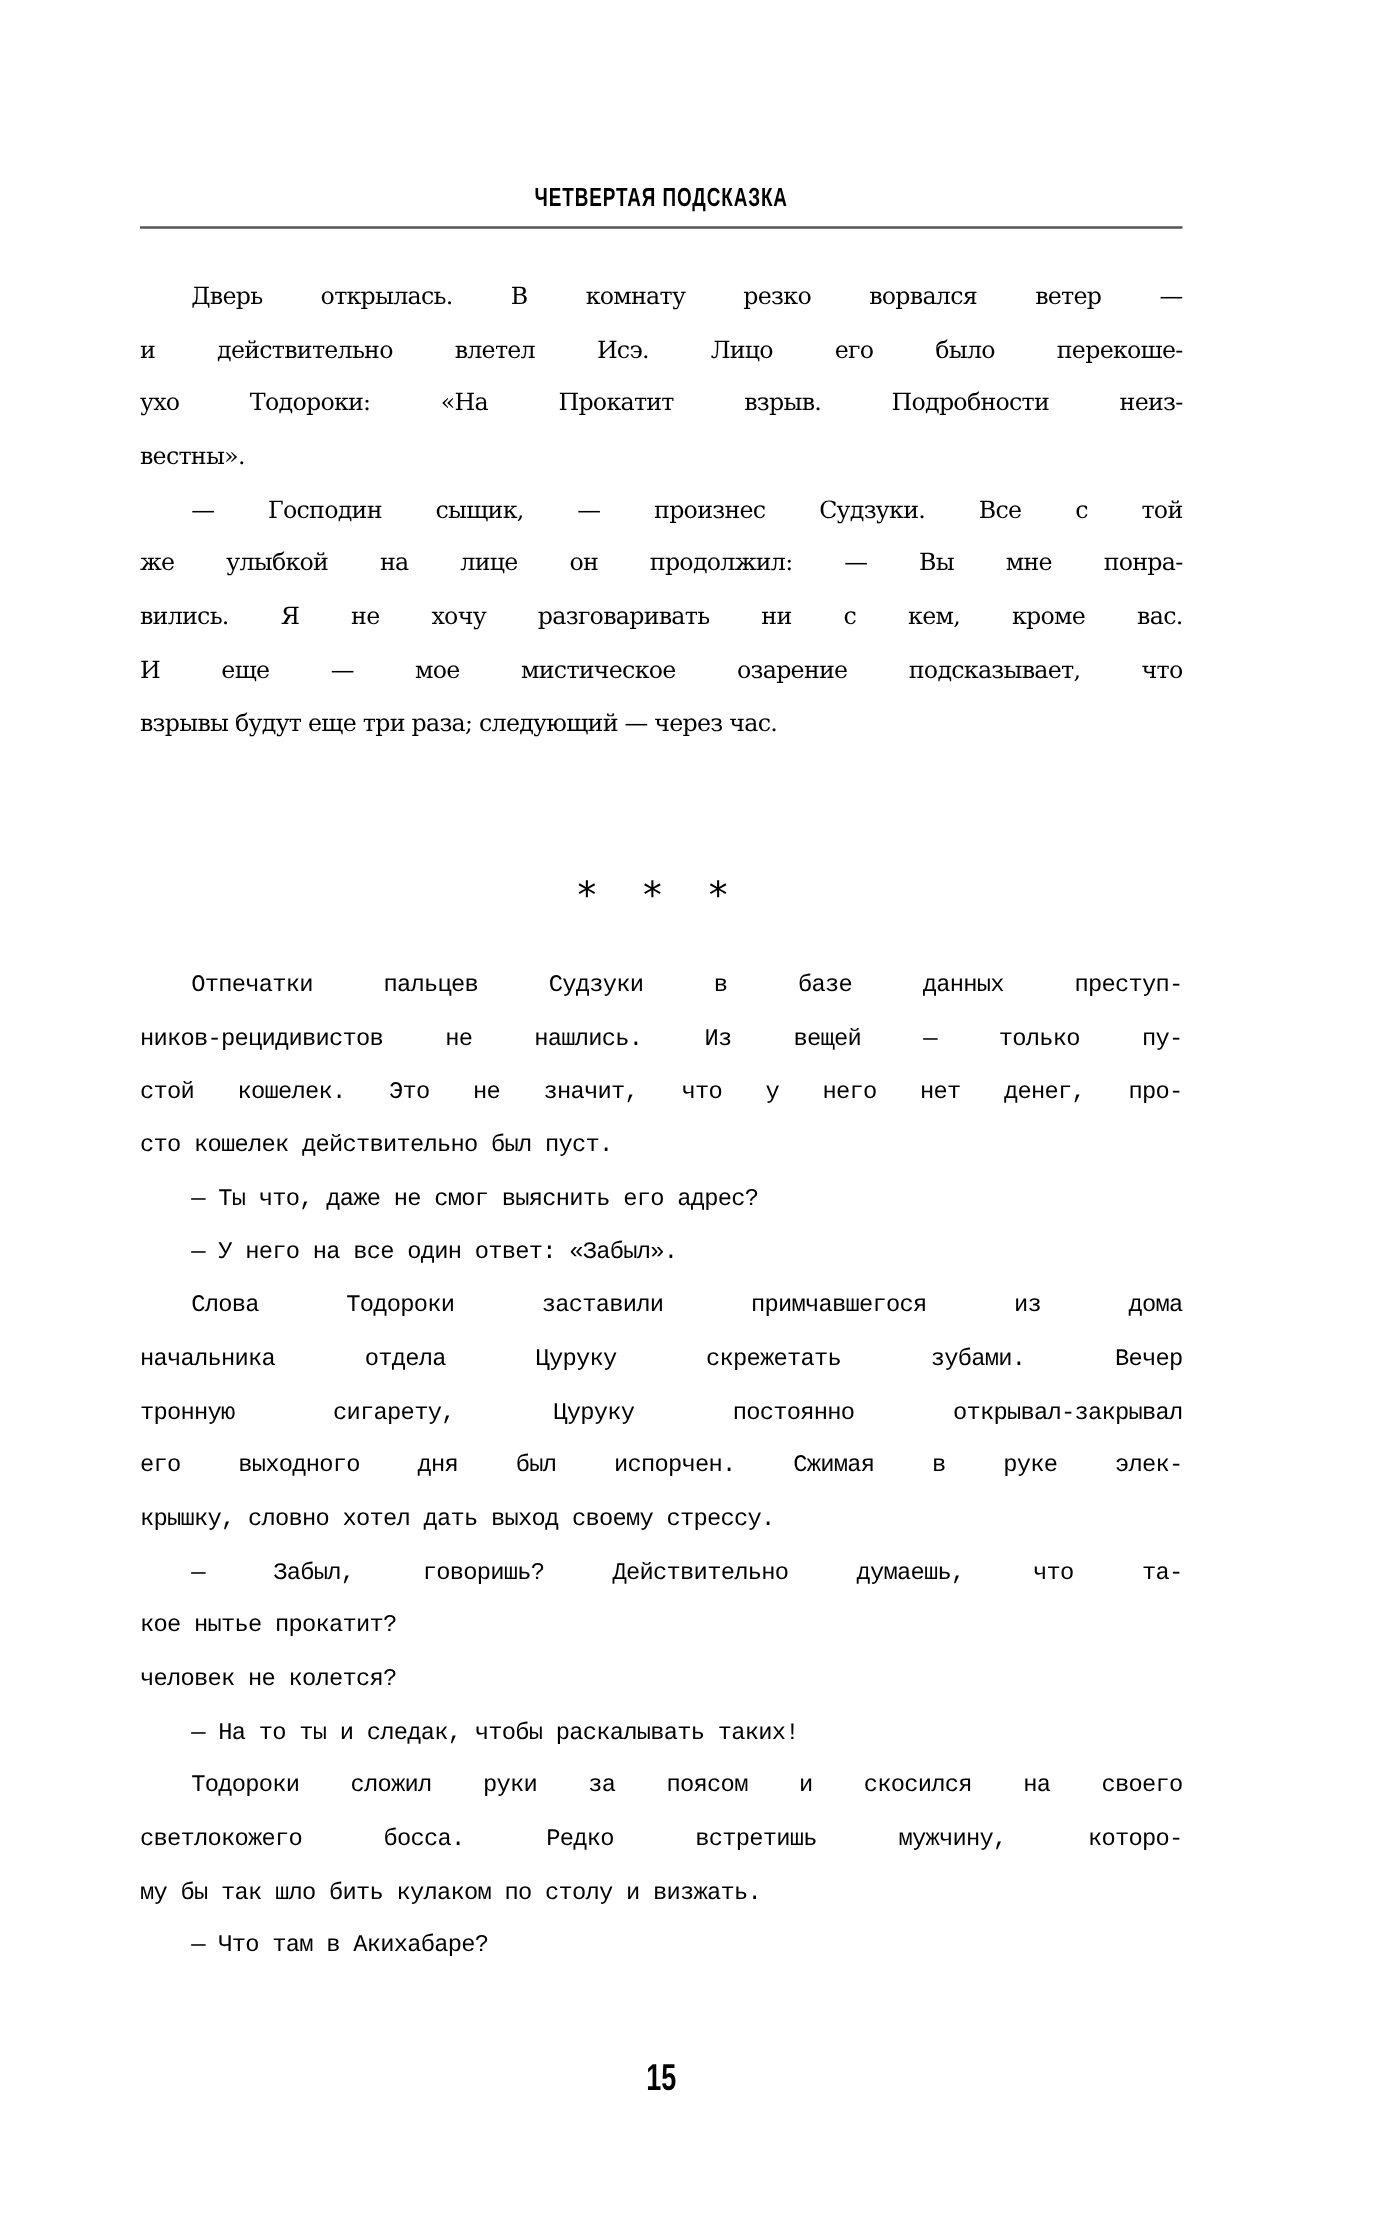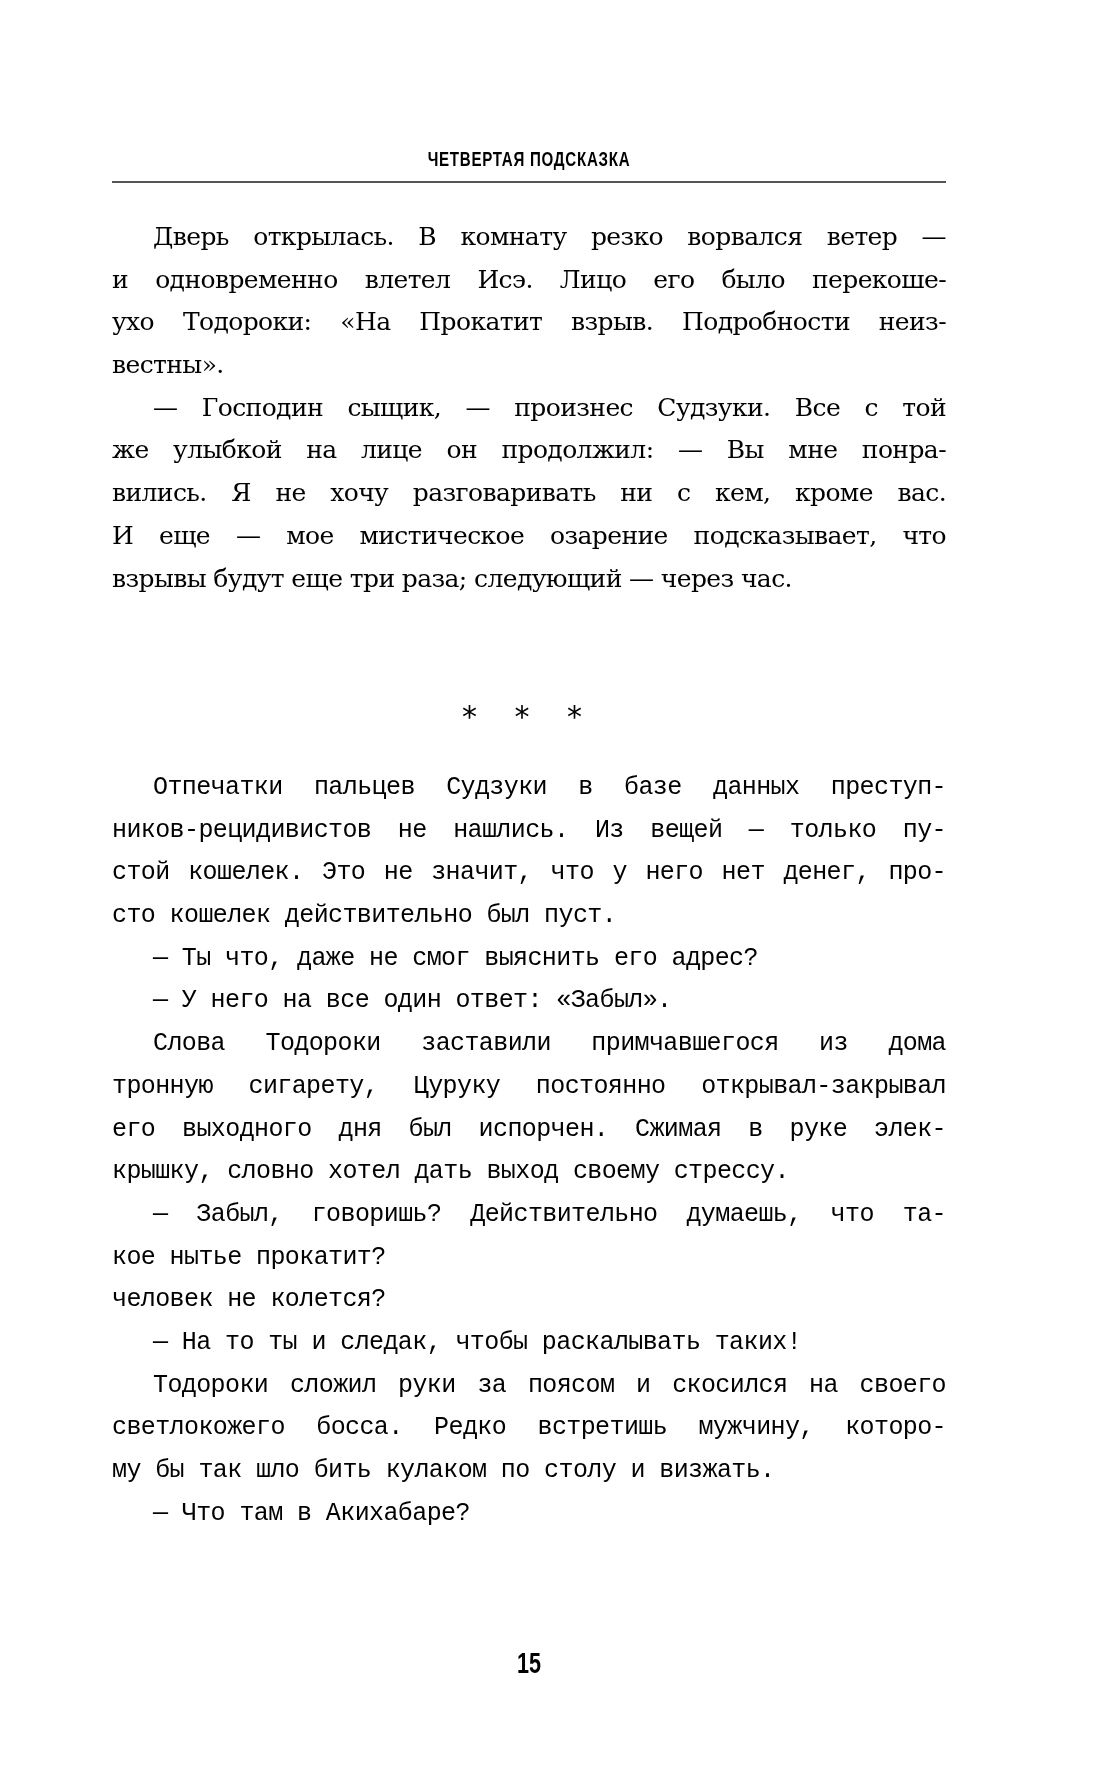--- a/index.html
+++ b/index.html
@@ -10,21 +10,21 @@
       text-align: center;
       font-family: "Liberation Sans", sans-serif;
       font-weight: bold; font-size: 21px; letter-spacing: 1px;
       transform: scaleX(0.72); transform-origin: center;
       line-height: 24px;
     }
     .rule { position: absolute; left: 112px; width: 834px; top: 181px; height: 0; border-top: 2px solid #555; }
     .text-block {
       position: absolute; left: 112px; width: 834px;
       font-family: "DejaVu Serif", serif;
-      font-size: 25px; line-height: 42.7px;
+      font-size: 19px; line-height: 42.7px;
       letter-spacing: -0.6px;
     }
     .block-1 { top: 216px; }
     .block-2 { top: 767px; font-family: Liberation Mono, monospace; }
     .line { display: block; white-space: nowrap; text-align: justify; text-align-last: justify; height: 42.7px; overflow: visible; }
     .line.last { text-align-last: left; }
     .line.indent { padding-left: 41px; }
     .scene-break {
       position: absolute; left: 112px; width: 834px; top: 700px;
       text-align: center; font-family: "DejaVu Sans", sans-serif; font-size: 30px; line-height: 34px;
@@ -40,40 +40,41 @@
   </style>
 </head>
 <body>
 
 <div class="page">
   <div class="running-head">ЧЕТВЕРТАЯ  ПОДСКАЗКА</div>
   <div class="rule"></div>
 
   <div class="text-block block-1">
       <span class="line indent">Дверь открылась. В комнату резко ворвался ветер —</span>
-      <span class="line">и одновременно влетел Исэ. Лицо его было перекоше-</span>
+      <span class="line">и действительно влетел Исэ. Лицо его было перекоше-</span>
       <span class="line">ухо Тодороки: «На Прокатит взрыв. Подробности неиз-</span>
       <span class="line last">вестны».</span>
       <span class="line indent">— Господин сыщик, — произнес Судзуки. Все с той</span>
       <span class="line">же улыбкой на лице он продолжил: — Вы мне понра-</span>
       <span class="line">вились. Я не хочу разговаривать ни с кем, кроме вас.</span>
       <span class="line">И еще — мое мистическое озарение подсказывает, что</span>
       <span class="line last">взрывы будут еще три раза; следующий — через час.</span>
     </div>
 
   <div class="scene-break">* * *</div>
 
   <div class="text-block block-2">
       <span class="line indent">Отпечатки пальцев Судзуки в базе данных преступ-</span>
       <span class="line">ников-рецидивистов не нашлись. Из вещей — только пу-</span>
       <span class="line">стой кошелек. Это не значит, что у него нет денег, про-</span>
       <span class="line last">сто кошелек действительно был пуст.</span>
       <span class="line indent last">— Ты что, даже не смог выяснить его адрес?</span>
       <span class="line indent last">— У него на все один ответ: «Забыл».</span>
       <span class="line indent">Слова Тодороки заставили примчавшегося из дома</span>
+      <span class="line">начальника отдела Цуруку скрежетать зубами. Вечер</span>
       <span class="line">тронную сигарету, Цуруку постоянно открывал-закрывал</span>
       <span class="line">его выходного дня был испорчен. Сжимая в руке элек-</span>
       <span class="line last">крышку, словно хотел дать выход своему стрессу.</span>
       <span class="line indent">— Забыл, говоришь? Действительно думаешь, что та-</span>
       <span class="line last">кое нытье прокатит?</span>
       <span class="line last">человек не колется?</span>
       <span class="line indent last">— На то ты и следак, чтобы раскалывать таких!</span>
       <span class="line indent">Тодороки сложил руки за поясом и скосился на своего</span>
       <span class="line">светлокожего босса. Редко встретишь мужчину, которо-</span>
       <span class="line last">му бы так шло бить кулаком по столу и визжать.</span>

